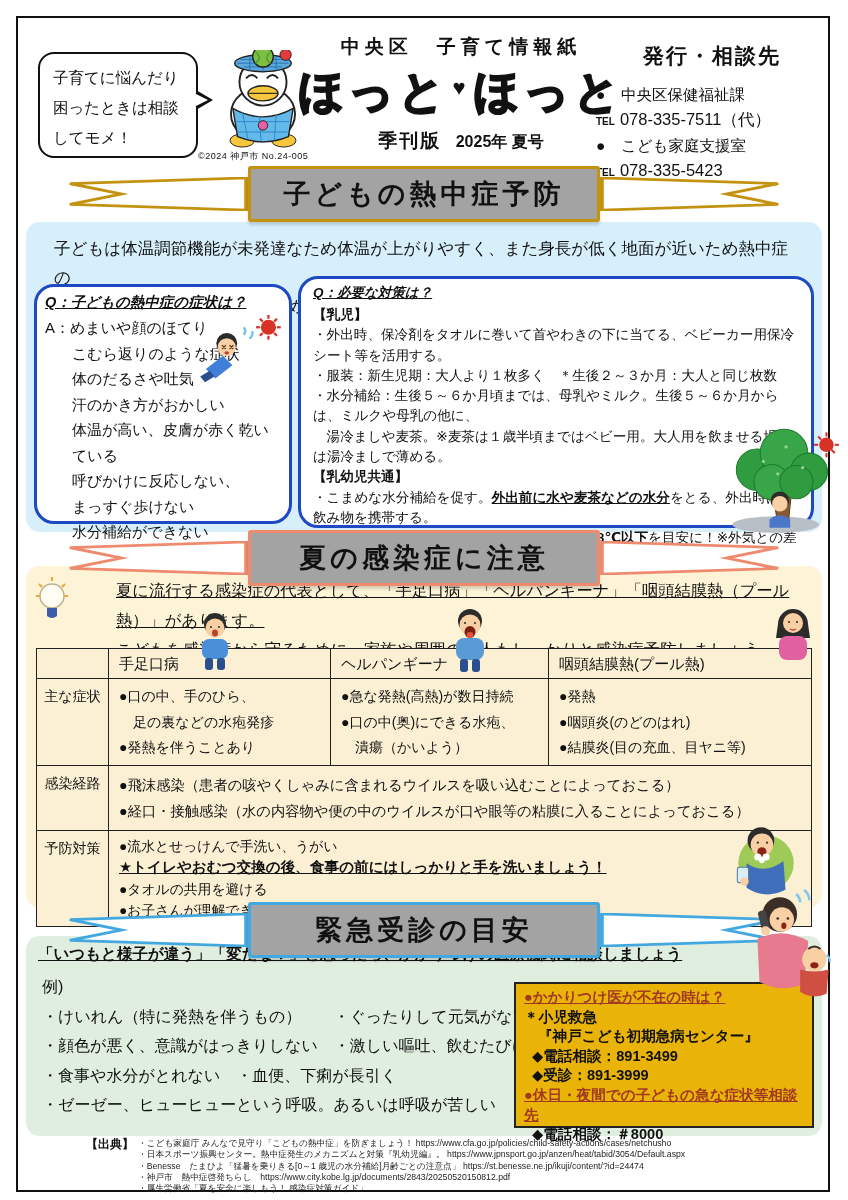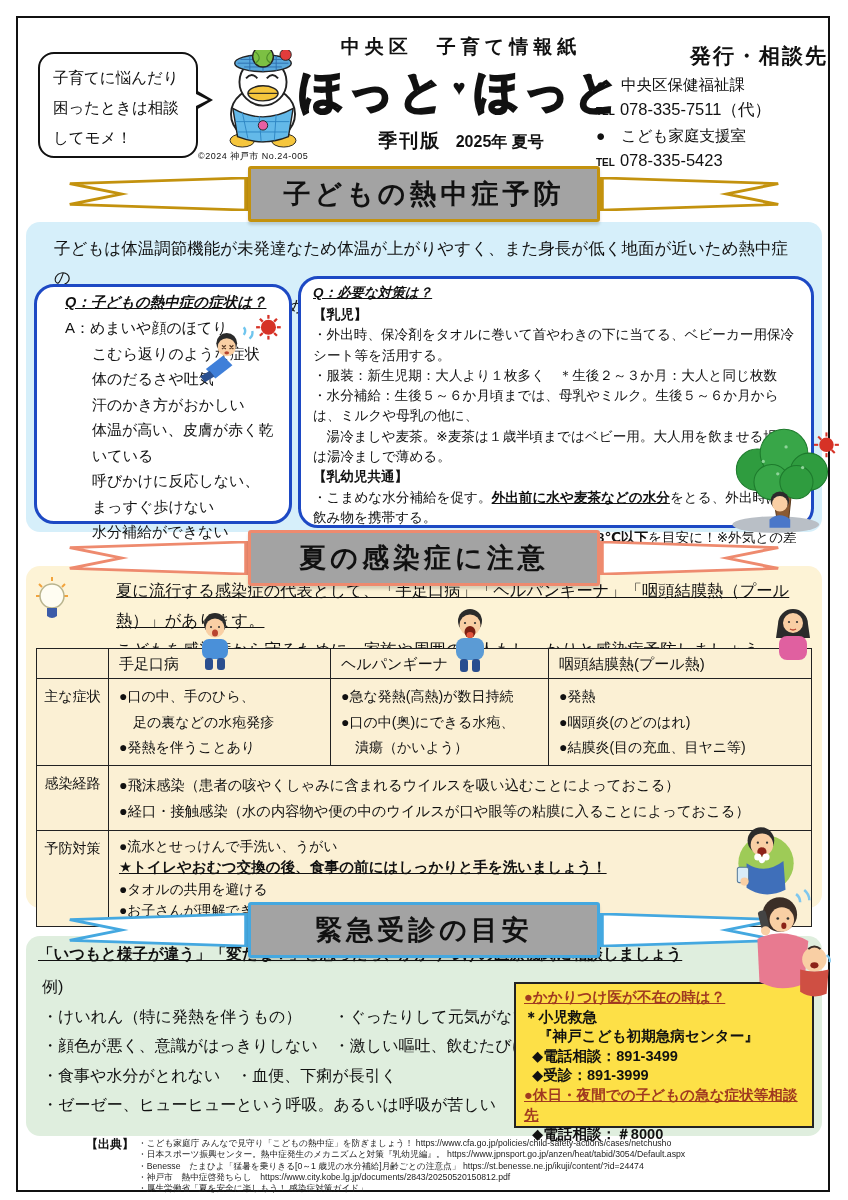--- a/index.html
+++ b/index.html
@@ -19,21 +19,21 @@
   .mascot-credit { position:absolute; left:198px; top:150px; font-size:9px; letter-spacing:.5px; }
   .masthead { position:absolute; left:296px; top:34px; width:330px; text-align:center; }
   .paper-type { font-size:19px; font-weight:bold; letter-spacing:5px; }
   .big-title { margin-top:2px; font-size:45px; font-weight:bold; letter-spacing:4px; color:#fff;
     -webkit-text-stroke:2.2px #111; white-space:nowrap; }
   .big-title .heart { -webkit-text-stroke:0; color:#111; font-size:22px; vertical-align:12px; margin:0 4px; }
   .edition-row { margin-top:6px; font-weight:bold; }
   .edition-row .ed { font-size:19px; letter-spacing:2px; }
   .edition-row .iss { font-size:16px; margin-left:10px; }
   .contact { position:absolute; left:596px; top:42px; width:232px; }
-  .contact .c-head { text-align:right; font-size:21px; font-weight:bold; letter-spacing:2px; margin-bottom:3px; }
+  .contact .c-head { text-align:center; font-size:21px; font-weight:bold; letter-spacing:2px; margin-bottom:13px; }
   .contact .c-line { font-size:15.5px; line-height:24px; }
   .contact .tel-label { font-size:10px; font-weight:bold; margin-right:5px; }
   .contact .tel-num { font-size:16.5px; }
 
   
   .banner { position:absolute; left:50%; transform:translateX(-50%); width:714px;
     display:flex; align-items:center; z-index:5; }
   .banner .tail { flex:1; height:34px; }
   .banner .tail polygon { fill:#fff; stroke:var(--bc); stroke-width:3; }
   .banner .bbox { min-width:352px; background:#a3a3a3; border:3px solid var(--bc); border-radius:3px;
@@ -43,21 +43,21 @@
   
   .sec { position:absolute; left:26px; width:796px; border-radius:14px; }
   #sec1 { top:222px; height:310px; background:#d6effa; }
   #sec2 { top:566px; height:342px; background:#fdf3d6; }
   #sec3 { top:936px; height:200px; background:#dfeede; }
 
   
   .intro { position:absolute; left:28px; top:12px; width:746px; font-size:16.5px; line-height:29px; }
   .intro .l2 { margin-left:14px; }
   .qbox { position:absolute; background:#fff; border:3px solid #1d49c4; border-radius:20px; }
-  .sym-box { left:8px; top:62px; width:258px; height:240px; padding:6px 8px 0 28px; }
+  .sym-box { left:8px; top:62px; width:258px; height:240px; padding:6px 8px 0 8px; }
   .q-title { font-style:italic; font-weight:bold; text-decoration:underline; font-size:14.5px; margin-bottom:3px; }
   .sym-line { font-size:15px; line-height:25.5px; padding-left:27px; }
   .sym-line.first { padding-left:0; }
   .sym-ill { position:absolute; right:3px; top:27px; width:92px; height:72px; }
   .meas-box { left:272px; top:54px; width:516px; height:252px; padding:5px 10px 0 12px; }
   .m-line { font-size:13.6px; line-height:20.3px; }
   .m-head { font-size:13.6px; line-height:20.3px; font-weight:bold; }
   .em { font-weight:bold; text-decoration:underline; }
   .tree-ill { position:absolute; left:726px; top:424px; width:116px; height:110px; z-index:6; }
 
@@ -74,21 +74,21 @@
   .dtable .rowlab { font-size:14px; font-weight:normal; text-align:center; padding-top:9px; }
   .cell-sym { padding:5px 6px 4px 10px; font-size:14px; line-height:25.5px; }
   .cell-route { padding:6px 6px 5px 10px; font-size:14.3px; line-height:26.5px; }
   .cell-prev { padding:5px 6px 4px 10px; font-size:13.8px; line-height:21.5px; }
   .cell-prev .star { font-size:14.6px; }
   .gargle-ill { position:absolute; left:706px; top:250px; width:66px; height:82px; z-index:5; }
 
   
   .s3-heading { position:absolute; left:12px; top:8px; font-size:15.5px; font-weight:bold; text-decoration:underline; }
   .examples { position:absolute; left:16px; top:36px; font-size:16px; line-height:29.5px; }
-  .ebox { position:absolute; left:488px; top:46px; width:300px; height:146px; background:#fde047;
+  .ebox { position:absolute; left:488px; top:46px; width:300px; height:146px; background:#eab308;
     border:2.5px solid #222; padding:4px 6px 0 8px; font-size:14.6px; font-weight:bold; line-height:19.6px; }
   .ebox .ehead { color:#a03a20; text-decoration:underline; }
   .ebox .ind1 { padding-left:14px; }
   .ebox .ind2 { padding-left:8px; }
   .mother-ill { position:absolute; left:740px; top:888px; width:104px; height:114px; z-index:6; }
 
   
   .sources { position:absolute; left:86px; top:1136px; width:724px; display:flex; }
   .s-label { font-size:12px; font-weight:bold; white-space:nowrap; margin-right:4px; }
   .s-items { font-size:8.7px; line-height:11.3px; color:#222; padding-top:2px; }

